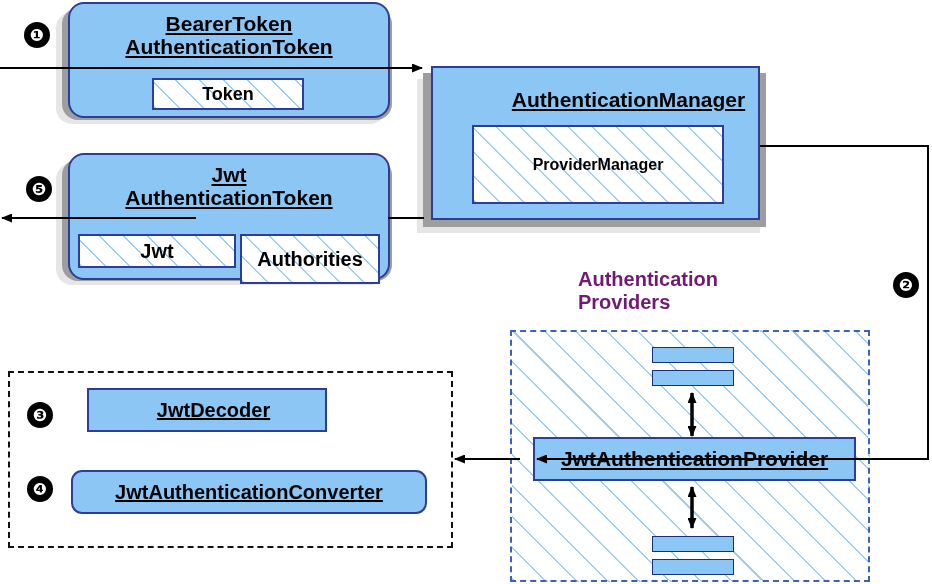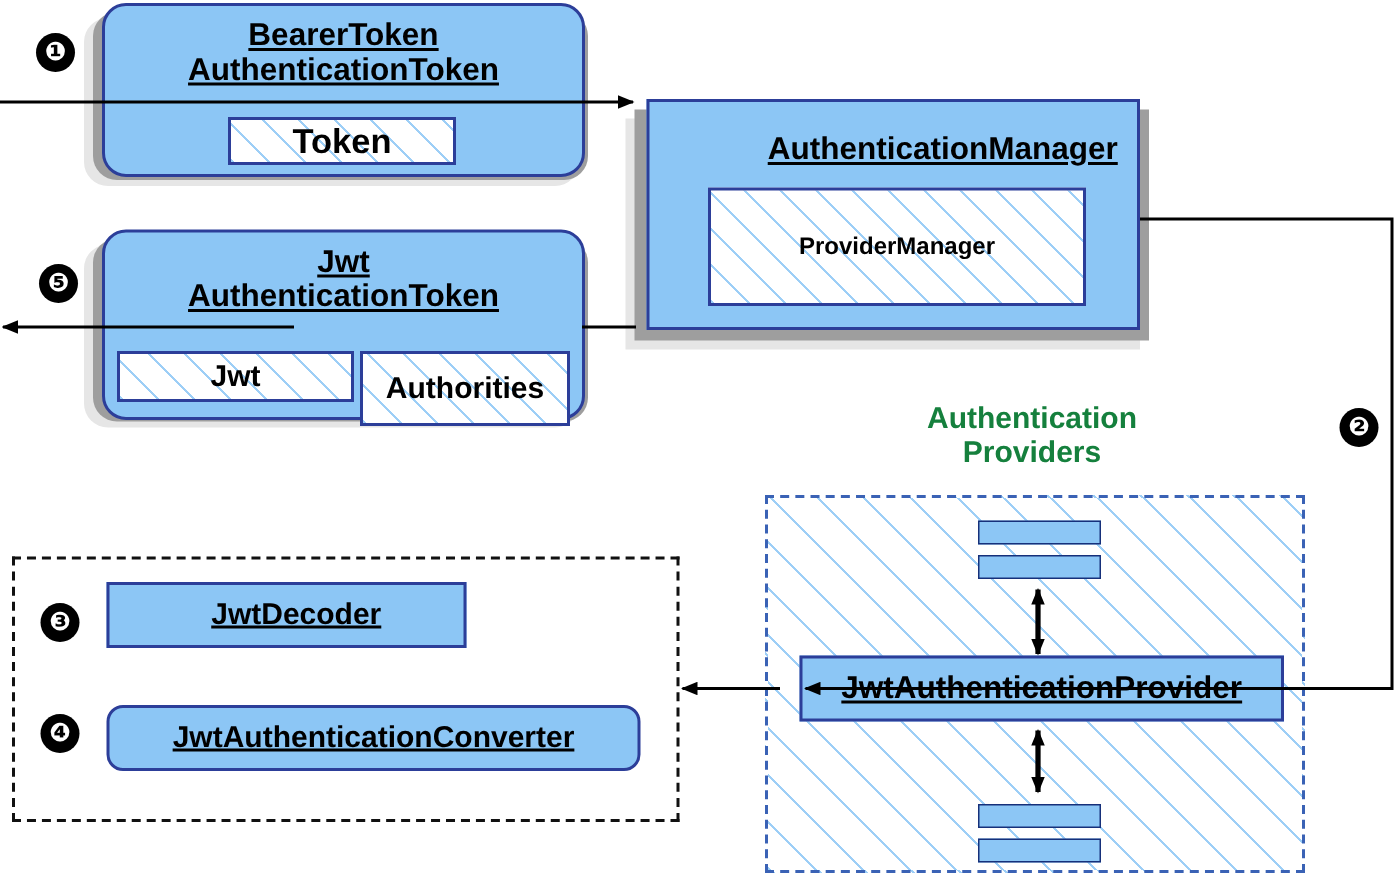--- a/index.html
+++ b/index.html
@@ -85,23 +85,22 @@
   }
   .group-dashed-black {
     position: absolute;
     box-sizing: border-box;
     border: 2.5px dashed #111111;
     background: #ffffff;
     z-index: 1;
   }
   .group-label {
     position: absolute;
-    text-align: center;
-    font-weight: bold;
-    color: #15803d;
+    font-weight: bold;
+    color: #701a75;
     line-height: 1.15;
     white-space: pre-line;
     z-index: 4;
   }
 
   
   .mini-bar {
     position: absolute;
     background: #8cc6f5;
     border: 1.5px solid #16307a;
@@ -194,21 +193,21 @@
   <div class="shadow-far" style="left:521px; top:448px; width:330px; height:42px;"></div>
   <div class="shadow-near" style="left:526px; top:443px; width:330px; height:42px;"></div>
   <div class="node" style="left:533px; top:437px; width:323px; height:44px;">
     <span class="node-title" style="font-size:21px;">JwtAuthenticationProvider</span>
   </div>
 
   <div class="group-dashed-black" style="left:8px; top:371px; width:445px; height:177px;"></div>
 
   <div class="shadow-far" style="left:58px; top:399px; width:242px; height:42px;"></div>
   <div class="shadow-near" style="left:64px; top:394px; width:242px; height:42px;"></div>
-  <div class="node" style="left:71px; top:388px; width:240px; height:44px;padding-left:13px;">
+  <div class="node" style="left:87px; top:388px; width:240px; height:44px;padding-left:13px;">
     <span class="node-title" style="font-size:20px;">JwtDecoder</span>
   </div>
 
   <div class="shadow-far" style="left:58px; top:481px; width:356px; height:42px;"></div>
   <div class="shadow-near" style="left:64px; top:476px; width:356px; height:42px;"></div>
   <div class="node" style="left:71px; top:470px; width:356px; height:44px;border-radius:11px;">
     <span class="node-title" style="font-size:20px;">JwtAuthenticationConverter</span>
   </div>
 
   <div class="shadow-far" style="left:417px; top:79px; width:343px; height:154px;"></div>
@@ -218,21 +217,21 @@
     <div class="hatchbox" style="left:39px; top:57px; width:252px; height:79px; font-size:16px;">
       <span>ProviderManager</span>
     </div>
   </div>
 
   <div class="shadow-far rounded" style="left:56px; top:12px; width:330px; height:112px;"></div>
   <div class="shadow-near rounded" style="left:62px; top:8px; width:330px; height:112px;"></div>
   <div class="node rounded" style="left:68px; top:2px; width:322px; height:116px; display:block;">
     <div class="node-title" style="font-size:21px; margin-top:8px; width:100%; text-align:center;">BearerToken
 AuthenticationToken</div>
-    <div class="hatchbox" style="left:82px; top:74px; width:152px; height:32px; font-size:23px;">
+    <div class="hatchbox" style="left:82px; top:74px; width:152px; height:32px; font-size:18px;">
       <span>Token</span>
     </div>
   </div>
 
   <div class="shadow-far rounded" style="left:56px; top:163px; width:330px; height:122px;"></div>
   <div class="shadow-near rounded" style="left:62px; top:159px; width:330px; height:122px;"></div>
   <div class="node rounded" style="left:68px; top:153px; width:322px; height:127px; display:block;">
     <div class="node-title" style="font-size:21px; margin-top:8px; width:100%; text-align:center;">Jwt
 AuthenticationToken</div>
     <div class="hatchbox" style="left:8px; top:79px; width:158px; height:34px; font-size:20px;">

